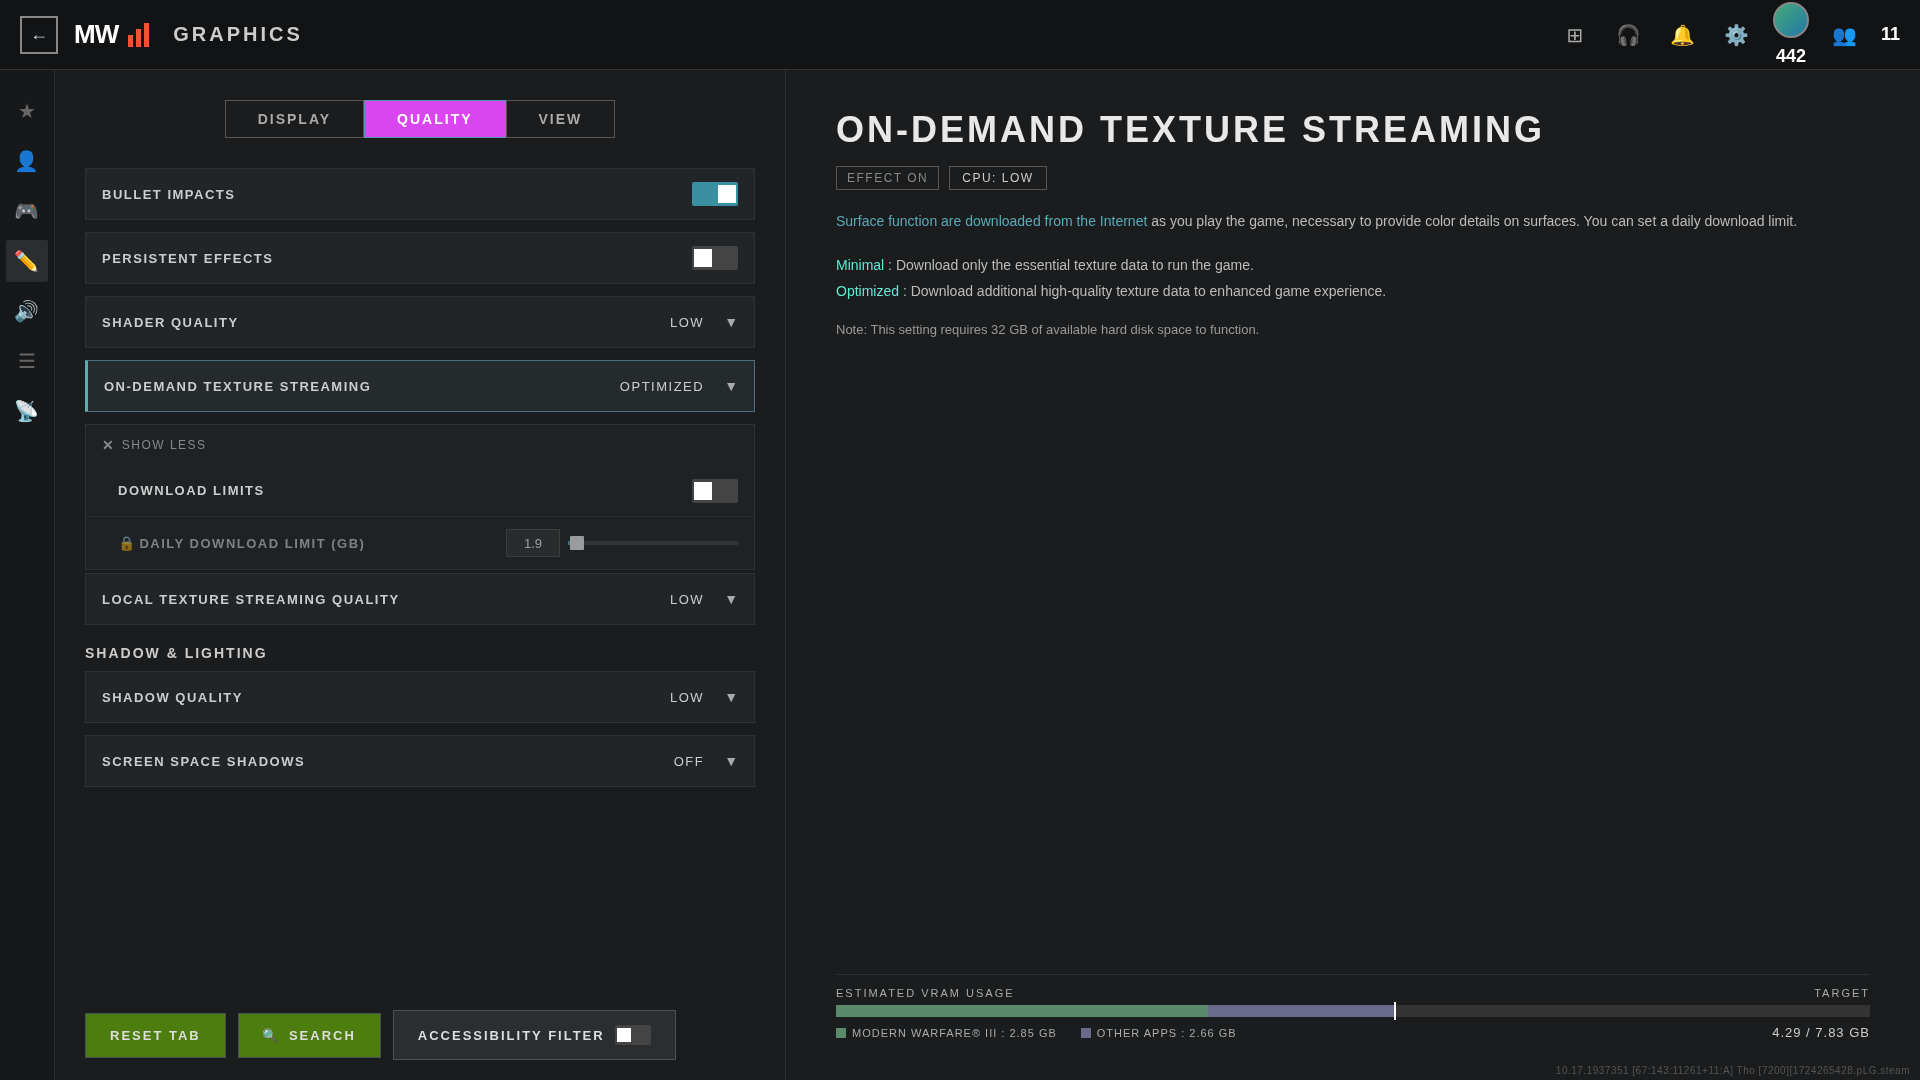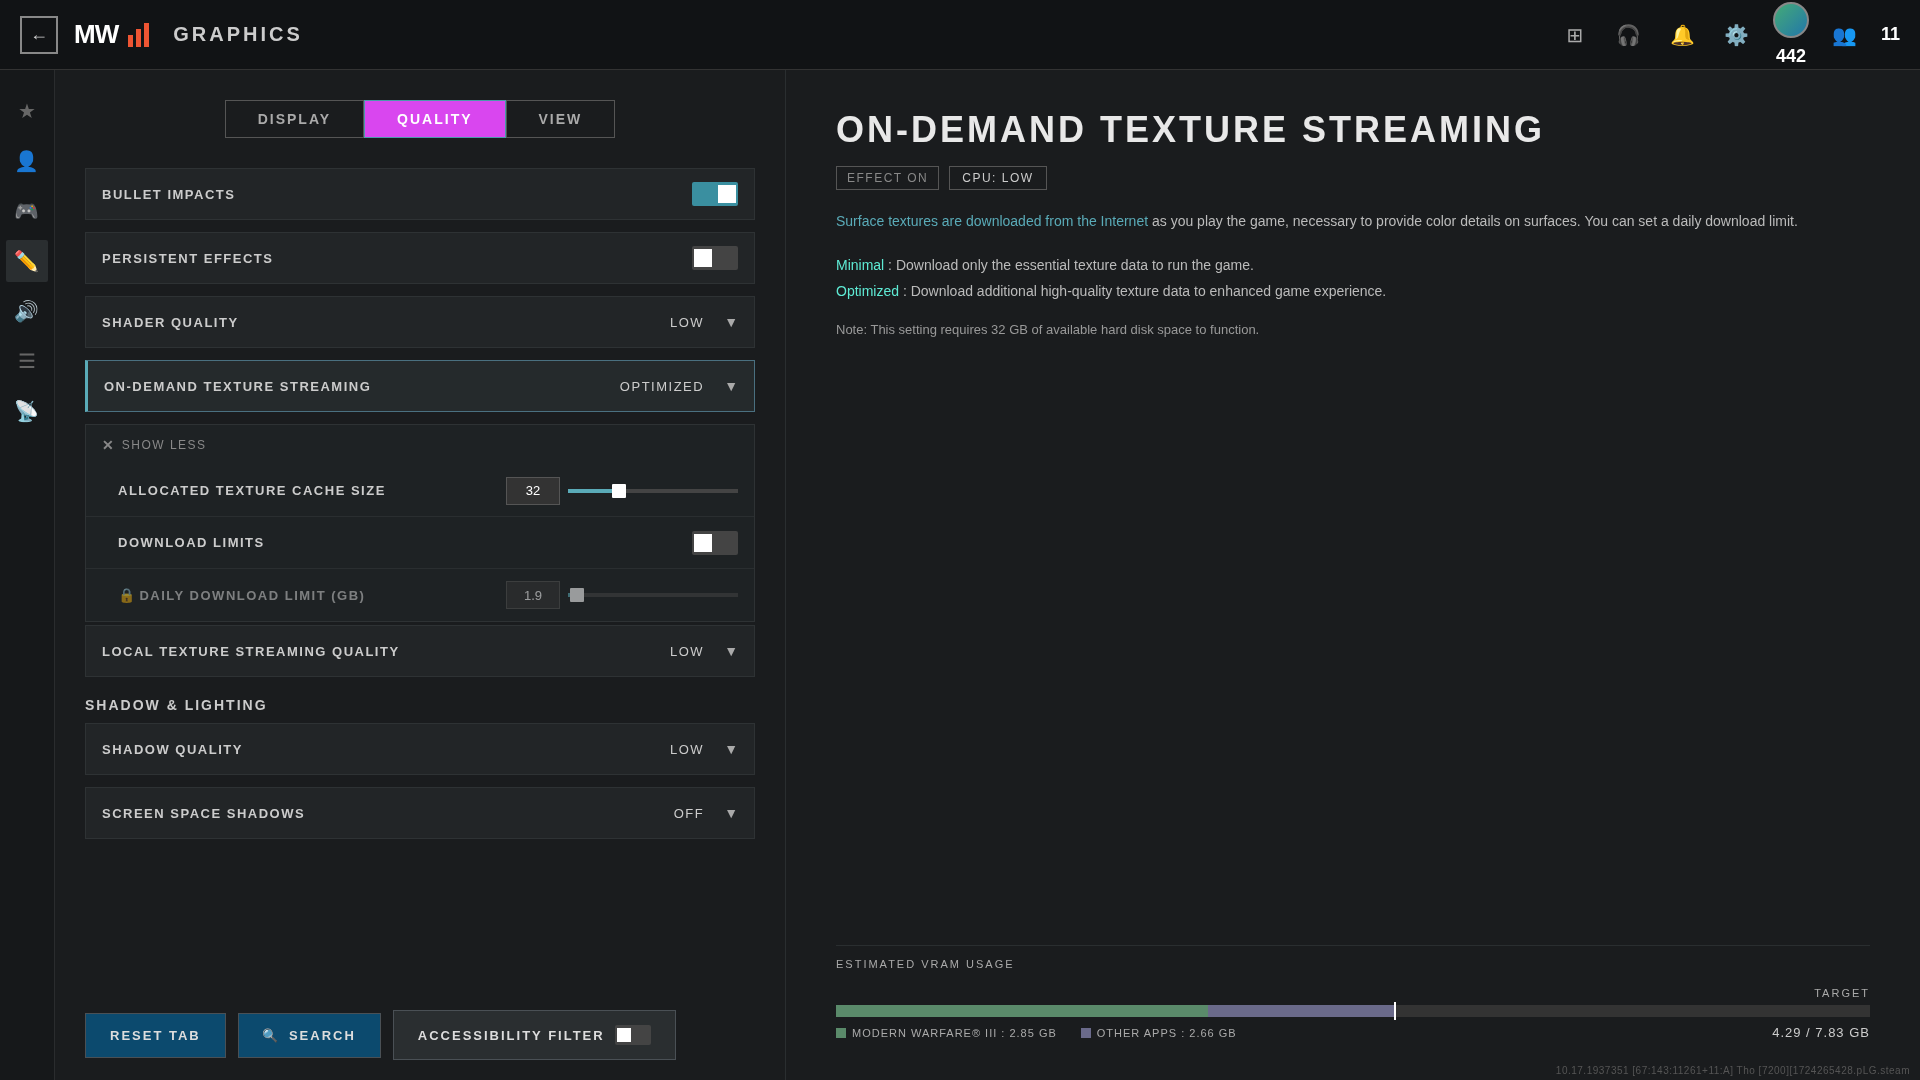--- a/index.html
+++ b/index.html
@@ -342,21 +342,21 @@
     
     .bottom-bar {
       display: flex;
       gap: 12px;
       padding-top: 16px;
       align-items: center;
       flex-wrap: wrap;
     }
     .bottom-btn {
       padding: 14px 24px;
-      background: #0c4a6e;
+      background: #4d7c0f;
       border: 1px solid #4a5055;
       color: #ddd;
       font-size: 13px;
       letter-spacing: 2px;
       text-transform: uppercase;
       cursor: pointer;
       font-weight: 700;
       display: flex;
       align-items: center;
       gap: 8px;
@@ -457,21 +457,20 @@
       font-size: 11px;
       letter-spacing: 2px;
       color: #aaa;
       text-transform: uppercase;
     }
     .vram-target {
       font-size: 11px;
       letter-spacing: 2px;
       color: #aaa;
       text-transform: uppercase;
-      margin-top: 29px;
     }
     .vram-bar-container {
       width: 100%;
       height: 12px;
       background: #333;
       position: relative;
       margin-bottom: 8px;
     }
     .vram-bar-fill-mw {
       position: absolute;
@@ -605,30 +604,20 @@
         <span class="setting-value">OPTIMIZED</span>
         <span class="chevron-icon">▼</span>
       </div>
 
       <div class="sub-settings">
         <div class="show-less-row">
           <span class="show-less-x">✕</span>
           <span class="show-less-label">SHOW LESS</span>
         </div>
 
-        <div class="sub-setting-row">
-          <span class="setting-label">ALLOCATED TEXTURE CACHE SIZE</span>
-          <div class="slider-container">
-            <div class="slider-value-box">32</div>
-            <div class="slider-track">
-              <div class="slider-fill" style="width:30%"></div>
-              <div class="slider-thumb" style="left:calc(30% - 7px)"></div>
-            </div>
-          </div>
-        </div>
 
         <div class="sub-setting-row">
           <span class="setting-label">DOWNLOAD LIMITS</span>
           <div class="toggle-switch off">
             <div class="toggle-thumb"></div>
           </div>
         </div>
 
         <div class="sub-setting-row" style="opacity:0.55">
           <span class="lock-icon">🔒</span>
@@ -682,21 +671,21 @@
 
   <div class="right-panel">
     <div class="detail-title">ON-DEMAND TEXTURE STREAMING</div>
 
     <div class="effect-row">
       <span class="effect-label">EFFECT ON</span>
       <span class="effect-value">CPU: LOW</span>
     </div>
 
     <div class="detail-desc">
-      <span class="detail-link">Surface textures are downloaded from the Internet</span><span> as you play the game, necessary to provide color details on surfaces. You can set a daily download limit.</span>
+      <span class="detail-link">Surface function are downloaded from the Internet</span><span> as you play the game, necessary to provide color details on surfaces. You can set a daily download limit.</span>
     </div>
 
     <div class="detail-options">
       <span class="option-name">Minimal</span><span> : Download only the essential texture data to run the game.</span><br>
       <span class="option-name">Optimized</span><span> : Download additional high-quality texture data to enhanced game experience.</span>
     </div>
 
     <div class="detail-note">Note: This setting requires 32 GB of available hard disk space to function.</div>
 
     <div class="vram-section">

